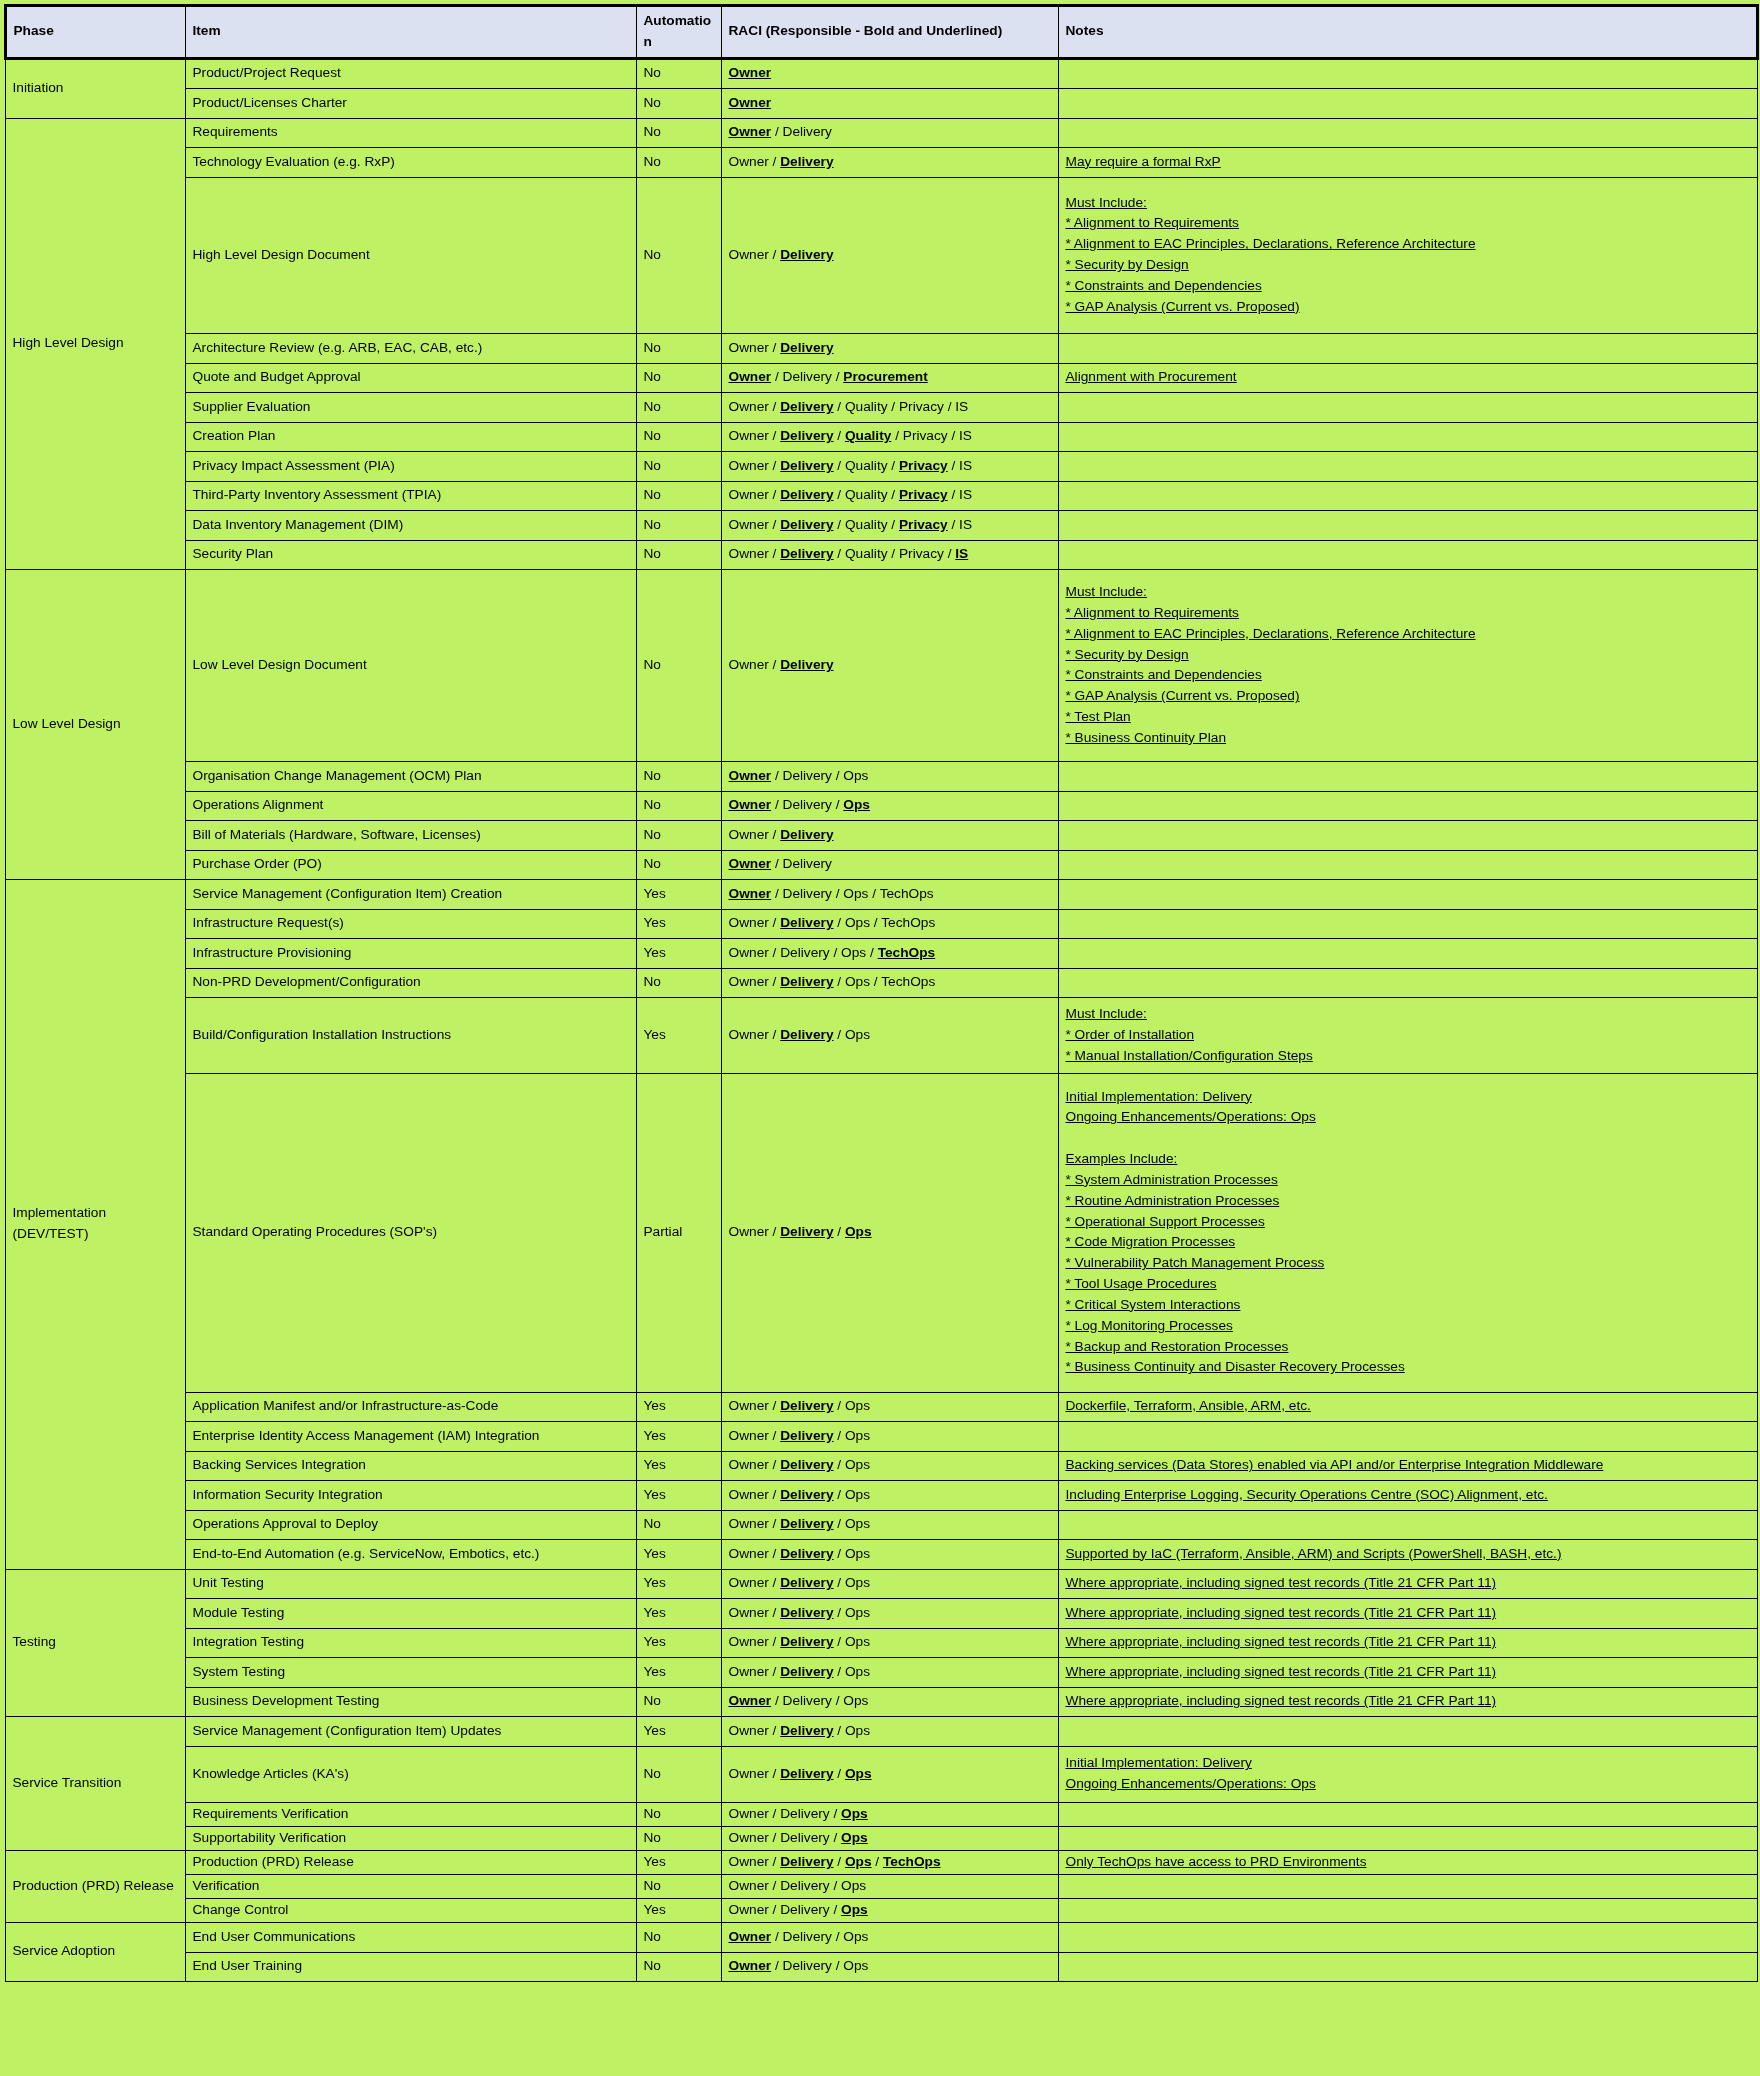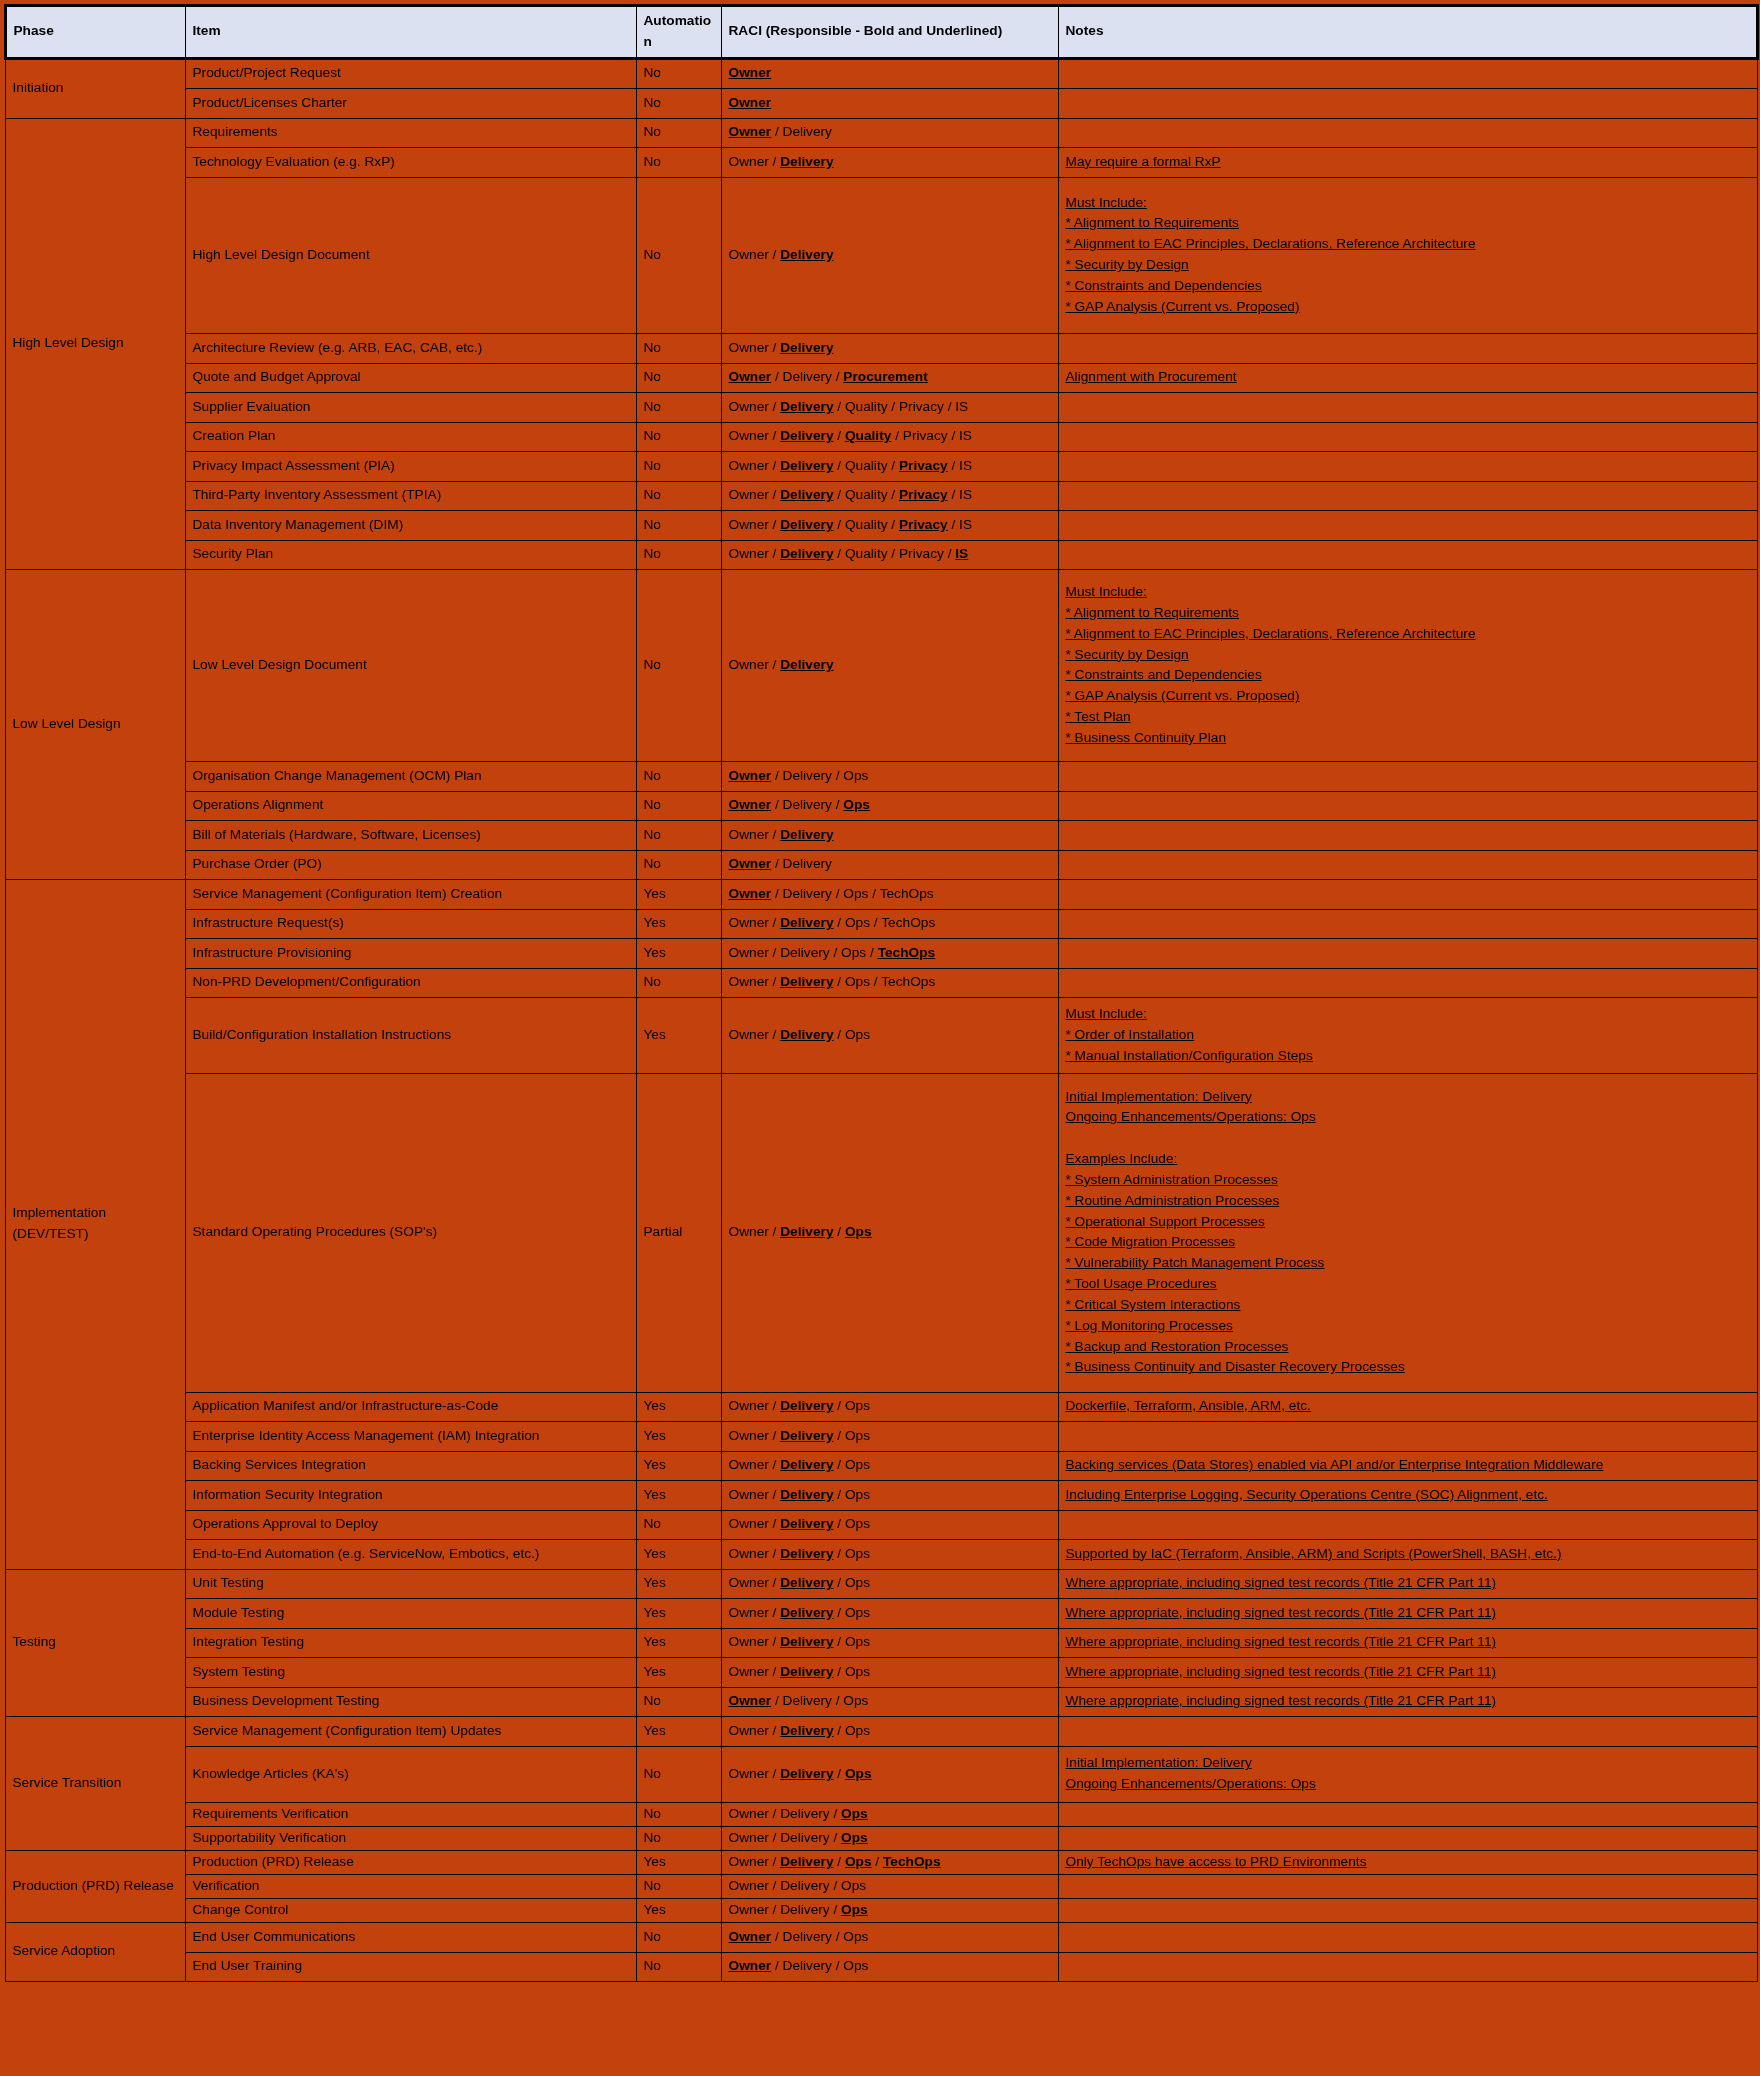--- a/index.html
+++ b/index.html
@@ -11,21 +11,21 @@
   body {
     font-family: "Liberation Sans", sans-serif;
     color: #000000;
     -webkit-font-smoothing: antialiased;
   }
   #sheet {
     width: 1761px;
     min-height: 2077px;
     box-sizing: border-box;
     padding: 4.2px 4.2px 4.2px 4.2px;
-    background: #c2410c;
+    background: #bef264;
   }
   table.raci {
     border-collapse: collapse;
     table-layout: fixed;
     width: 1751px;
     font-size: 13.7px;
     line-height: 1.52;
   }
   table.raci col.c-phase      { width: 180px; }
   table.raci col.c-item       { width: 451px; }

